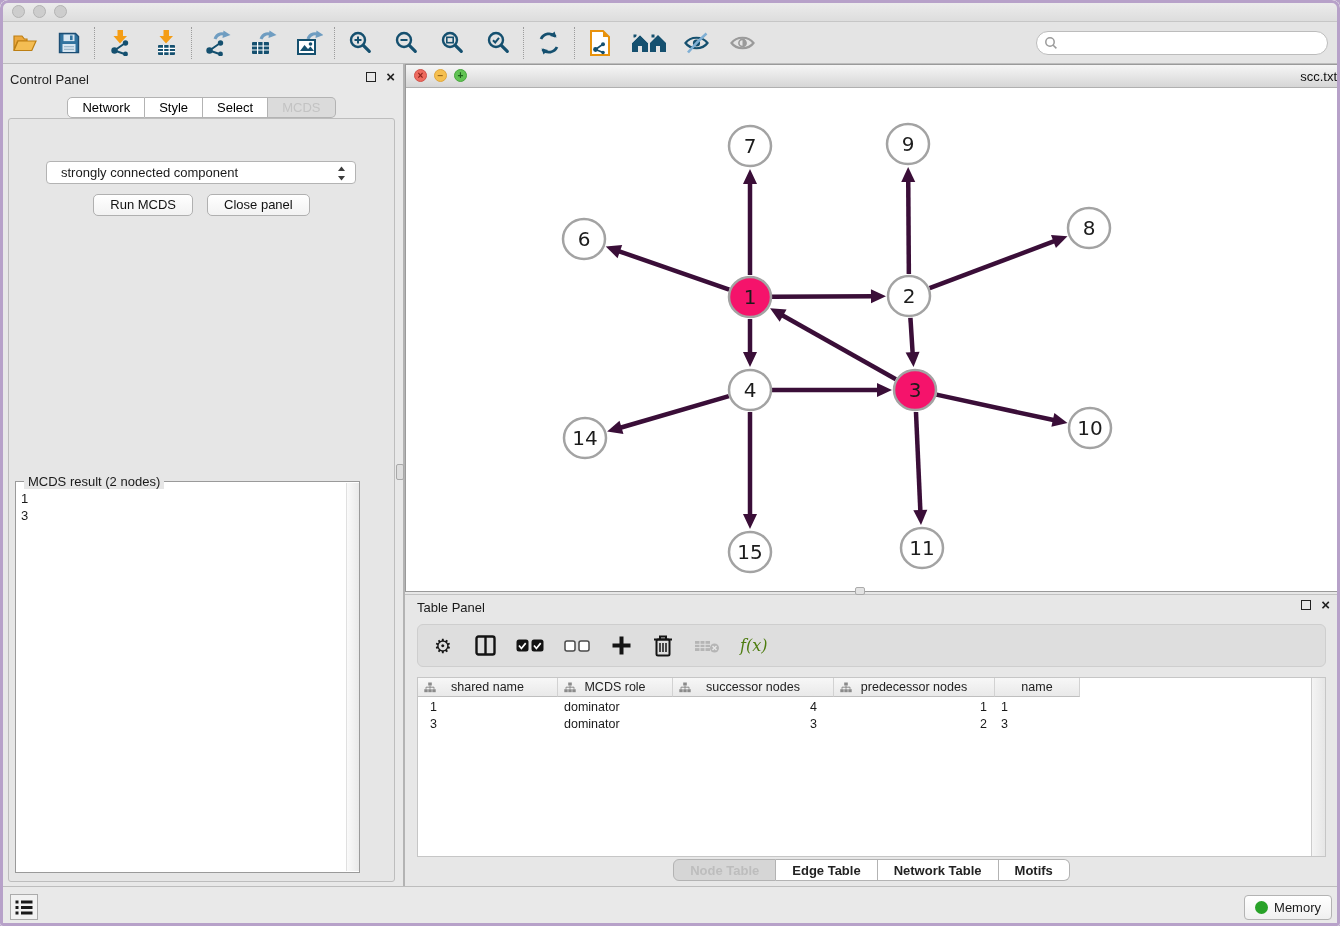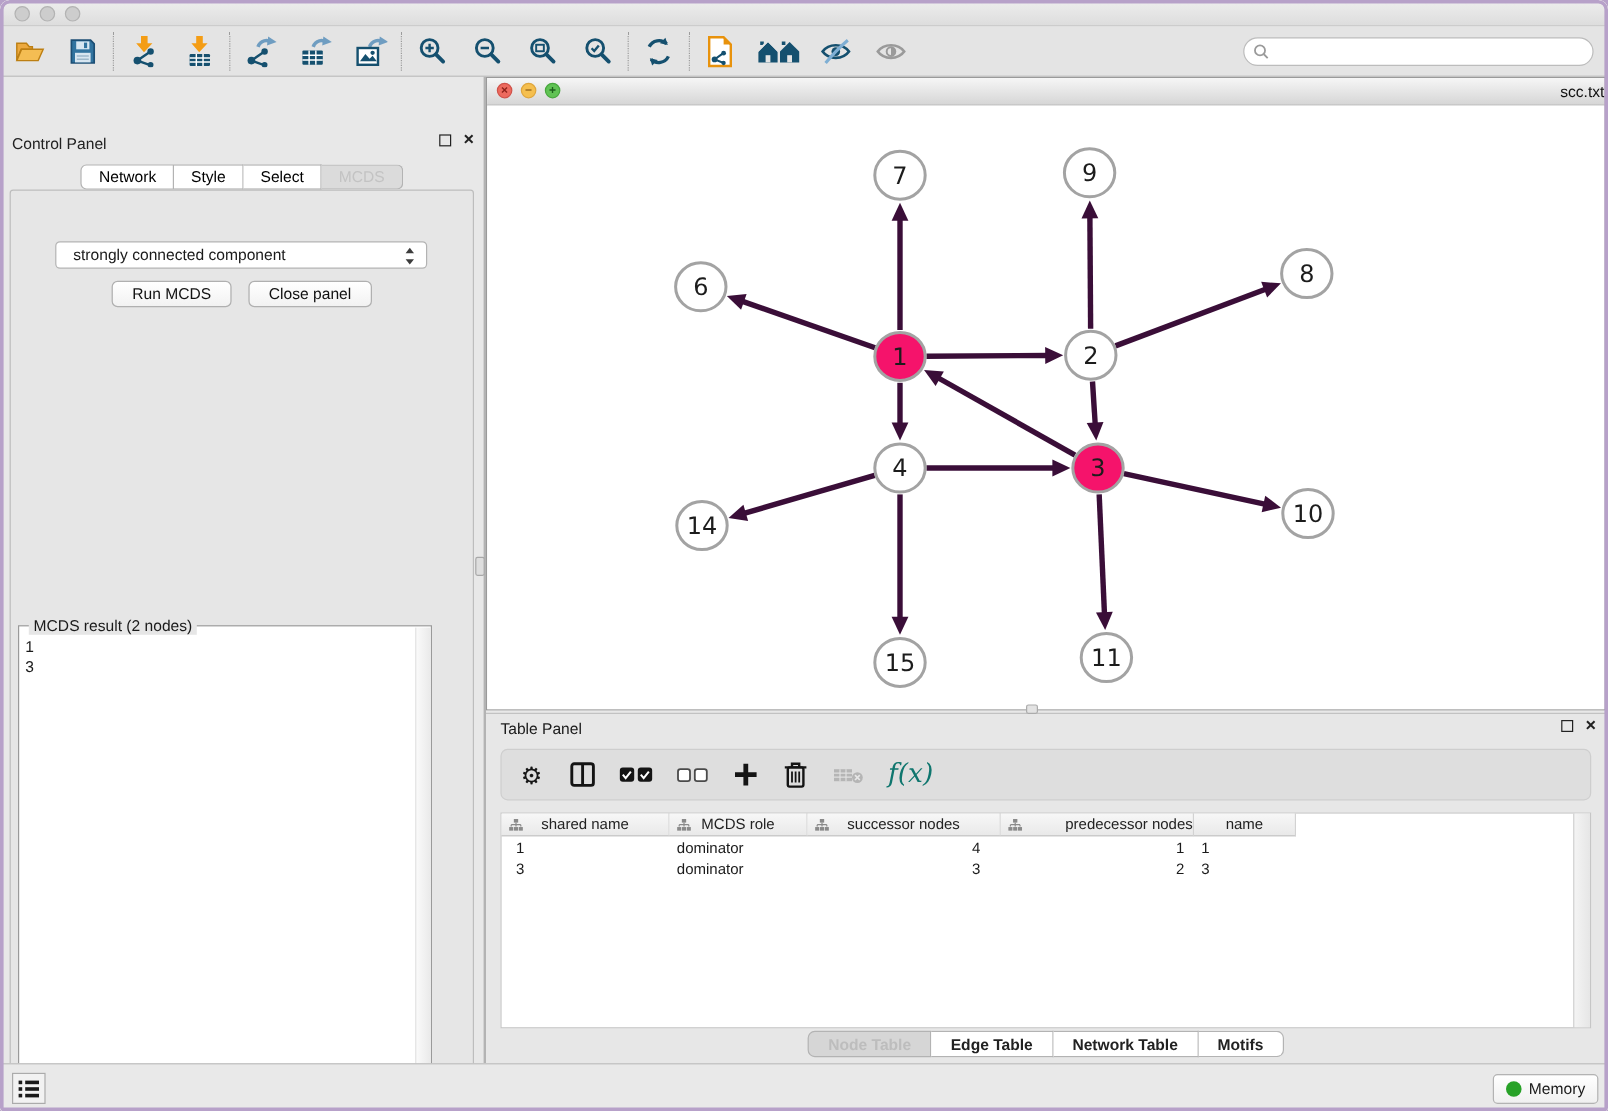--- a/index.html
+++ b/index.html
@@ -21,21 +21,21 @@
   
   .toolbar { position:absolute; left:0; top:22px; width:1340px; height:42px;
     background:#e4e4e4; border-bottom:1px solid #bdbdbd; display:flex; align-items:center; }
   .tbtn { width:34px; height:34px; display:flex; align-items:center; justify-content:center; flex:0 0 auto; }
   .tsep { width:1px; height:32px; border-left:1px dotted #9c9c9c; margin:0 8px; flex:0 0 auto; }
   .search-box { position:absolute; right:12px; top:9px; width:292px; height:24px; background:#fff;
     border:1px solid #bcbcbc; border-radius:12px; display:flex; align-items:center; padding-left:7px; }
   .search-box input { border:0; outline:none; flex:1; height:20px; font-size:13px; background:transparent; }
 
   
-  .control-panel { position:absolute; left:0; top:64px; width:403px; height:822px; background:#e8e8e8;margin-top:40px; }
+  .control-panel { position:absolute; left:0; top:64px; width:403px; height:822px; background:#e8e8e8; }
   .cp-header { position:absolute; left:10px; top:8px; font-size:13px; color:#222; }
   .panel-icons { position:absolute; right:8px; top:8px; display:flex; gap:10px; align-items:center; }
   .float-ic { width:10px; height:10px; border:1.6px solid #222; display:inline-block; }
   .close-ic { font-size:15px; font-weight:bold; color:#222; line-height:10px; }
   .cp-tabs { position:absolute; left:0; right:0; top:33px; display:flex; justify-content:center; }
   .cp-tab { padding:2px 14px; height:21px; background:#fff; border:1px solid #b3b3b3; border-left:none;
     font-size:13px; line-height:16px; color:#000000; }
   .cp-tab:first-child { border-left:1px solid #b3b3b3; border-radius:5px 0 0 5px; }
   .cp-tab:last-child { border-radius:0 5px 5px 0; }
   .cp-tab.active { background:#dbdbdb; color:#c3c3c3; }
@@ -76,21 +76,21 @@
     border:1px solid #ababab; border-radius:2px; z-index:5; }
 
   
   .table-panel { position:absolute; left:405px; top:594px; width:933px; height:292px; background:#e7e7e7;
     border-top:1px solid #c2c2c2; }
   .tp-header { position:absolute; left:12px; top:5px; }
   .tp-toolbar { position:absolute; left:12px; right:12px; top:29px; height:43px; background:#dedede;
     border:1px solid #cecece; border-radius:6px; display:flex; align-items:center; padding-left:14px; }
   .ticon { margin-right:20px; display:flex; align-items:center; justify-content:center; min-width:22px; }
   .gear-glyph { font-size:20px; color:#161616; font-family:"DejaVu Sans", sans-serif; }
-  .fx-glyph { font-family:"DejaVu Serif", serif; font-style:italic; font-size:22px; color:#0f766e; }
+  .fx-glyph { font-family:"DejaVu Serif", serif; font-style:italic; font-size:16px; color:#4d7c0f; }
   .grid-table { position:absolute; left:12px; right:12px; top:82px; height:180px; background:#fff;
     border:1px solid #c6c6c6; }
   .thead { position:absolute; left:0; top:0; height:19px; display:flex; }
   .th { position:relative; height:19px; background:linear-gradient(#f7f7f7,#e9e9e9);
     border-right:1px solid #d2d2d2; border-bottom:1px solid #bfbfbf; text-align:center;
     font-size:12.5px; color:#222; line-height:18px; }
   .th .tree { position:absolute; left:6px; top:4px; }
   .trow { position:absolute; left:0; display:flex; height:17px; line-height:17px; font-size:12.5px; }
   .td { overflow:hidden; white-space:nowrap; }
   .vtrack { position:absolute; right:0; top:0; bottom:0; width:14px;
@@ -462,21 +462,21 @@
 <span>MCDS role</span></div>
           <div class="th" style="width: 161px;">
   <svg class="tree" width="12" height="11" viewBox="0 0 12 11">
     <rect x="4.2" y="0.5" width="3.6" height="3" fill="#8a8a8a"></rect>
     <path d="M6 3.5v1.7M2 5.2h8M2 5.2v1.6M6 5.2v1.6M10 5.2v1.6" stroke="#8a8a8a" stroke-width="1" fill="none"></path>
     <rect x="0.3" y="7.2" width="3.4" height="3" fill="#8a8a8a"></rect>
     <rect x="4.3" y="7.2" width="3.4" height="3" fill="#8a8a8a"></rect>
     <rect x="8.3" y="7.2" width="3.4" height="3" fill="#8a8a8a"></rect>
   </svg>
 <span>successor nodes</span></div>
-          <div class="th" style="width: 161px; text-align: right;">
+          <div class="th" style="width: 161px;">
   <svg class="tree" width="12" height="11" viewBox="0 0 12 11">
     <rect x="4.2" y="0.5" width="3.6" height="3" fill="#8a8a8a"></rect>
     <path d="M6 3.5v1.7M2 5.2h8M2 5.2v1.6M6 5.2v1.6M10 5.2v1.6" stroke="#8a8a8a" stroke-width="1" fill="none"></path>
     <rect x="0.3" y="7.2" width="3.4" height="3" fill="#8a8a8a"></rect>
     <rect x="4.3" y="7.2" width="3.4" height="3" fill="#8a8a8a"></rect>
     <rect x="8.3" y="7.2" width="3.4" height="3" fill="#8a8a8a"></rect>
   </svg>
 <span>predecessor nodes</span></div>
           <div class="th" style="width: 85px;"><span>name</span></div>
         </div>

